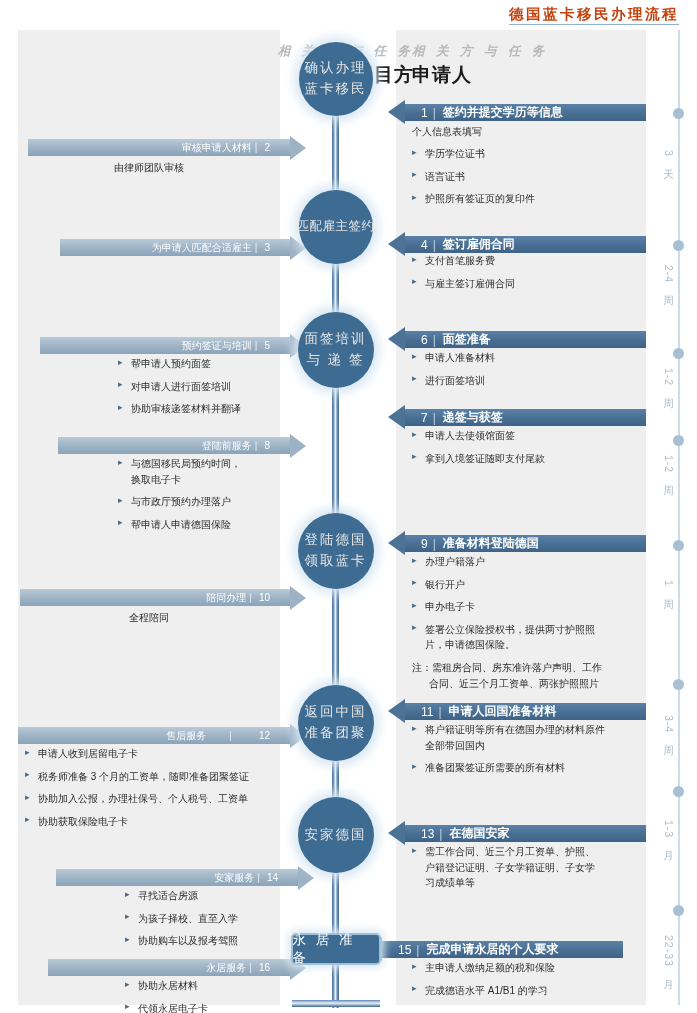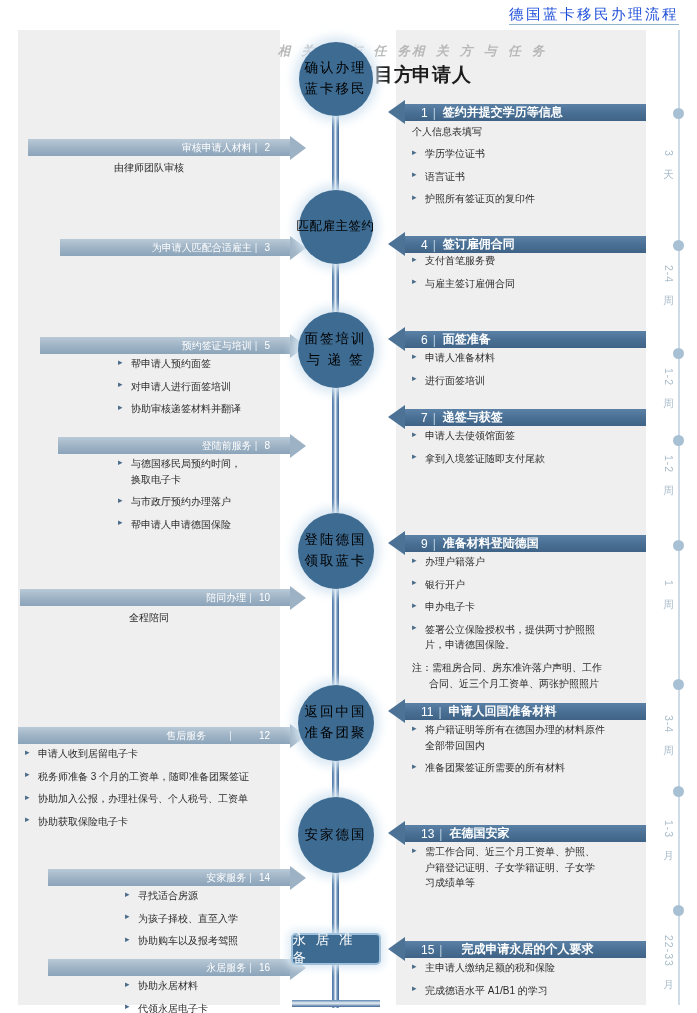--- a/index.html
+++ b/index.html
@@ -8,21 +8,21 @@
     background: #ffffff;
     font-family: "Liberation Sans", "DejaVu Sans", sans-serif;
     overflow: hidden;
   }
   #stage { position: relative; width: 697px; height: 1013px; }
 
   
   .doc-title {
     position: absolute; right: 18px; top: 5px;
     font-size: 14.5px; letter-spacing: 2.5px;
-    color: #1d4ed8; font-weight: normal;
+    color: #c2410c; font-weight: bold;
     border-bottom: 1.5px solid #8fb3cc;
     padding-bottom: 0;
   }
 
   
   .col-panel {
     position: absolute;
     background: #efefef;
   }
   .col-left  { left: 18px;  top: 30px; width: 262px; height: 975px; }
@@ -54,21 +54,21 @@
     width: 88px; height: 7px;
     background: linear-gradient(to bottom,#5d86b2 0%,#e9f0f6 45%,#3f6896 100%);
   }
 
   
   .node {
     position: absolute;
     border-radius: 50%;
     background: #3d6b92;
     box-shadow: 0 0 11px 5px #d7e6f2;
-    color: #000000;
+    color: #e5e5e5;
     display: flex; flex-direction: column;
     align-items: center; justify-content: center;
     text-align: center;
     font-size: 13.5px; letter-spacing: 2px; line-height: 1.55;
     z-index: 4;
   }
   .node span { display: block; white-space: nowrap; }
   .node.tight { letter-spacing: 0.5px; }
 
   .node-rect {
@@ -258,21 +258,21 @@
         <span class="num">12</span>
       </div>
       <div class="details d-left" style="left: 25px; top: 746px;">
         <ul>
           <li>申请人收到居留电子卡</li>
           <li>税务师准备 3 个月的工资单，随即准备团聚签证</li>
           <li>协助加入公报，办理社保号、个人税号、工资单</li>
           <li>协助获取保险电子卡</li>
         </ul>
       </div>
-      <div class="bar-left" style="left: 48px; top: 869px; width: 242px;">
+      <div class="bar-left" style="left: 56px; top: 869px; width: 242px;">
         <span>安家服务</span>
         <span class="sep">|</span>
         <span class="num">14</span>
       </div>
       <div class="details d-left" style="left: 125px; top: 888px;">
         <ul>
           <li>寻找适合房源</li>
           <li>为孩子择校、直至入学</li>
           <li>协助购车以及报考驾照</li>
         </ul>
@@ -357,21 +357,21 @@
       </div>
       <div class="bar-right" style="left: 405px; top: 825px; width: 241px;">
         <span class="num">13</span>
         <span>在德国安家</span>
       </div>
       <div class="details d-right" style="left: 412px; top: 844px;">
         <ul>
           <li>需工作合同、近三个月工资单、护照、<span class="cont">户籍登记证明、子女学籍证明、子女学</span><span class="cont">习成绩单等</span></li>
         </ul>
       </div>
-      <div class="bar-right" style="left: 405px; top: 941px; width: 241px; gap: 12px;">
+      <div class="bar-right" style="left: 382px; top: 941px; width: 241px;">
         <span class="num">15</span>
         <span>完成申请永居的个人要求</span>
       </div>
       <div class="details d-right" style="left: 412px; top: 960px;">
         <ul>
           <li>主申请人缴纳足额的税和保险</li>
           <li>完成德语水平 A1/B1 的学习</li>
         </ul>
       </div>
     </div>

